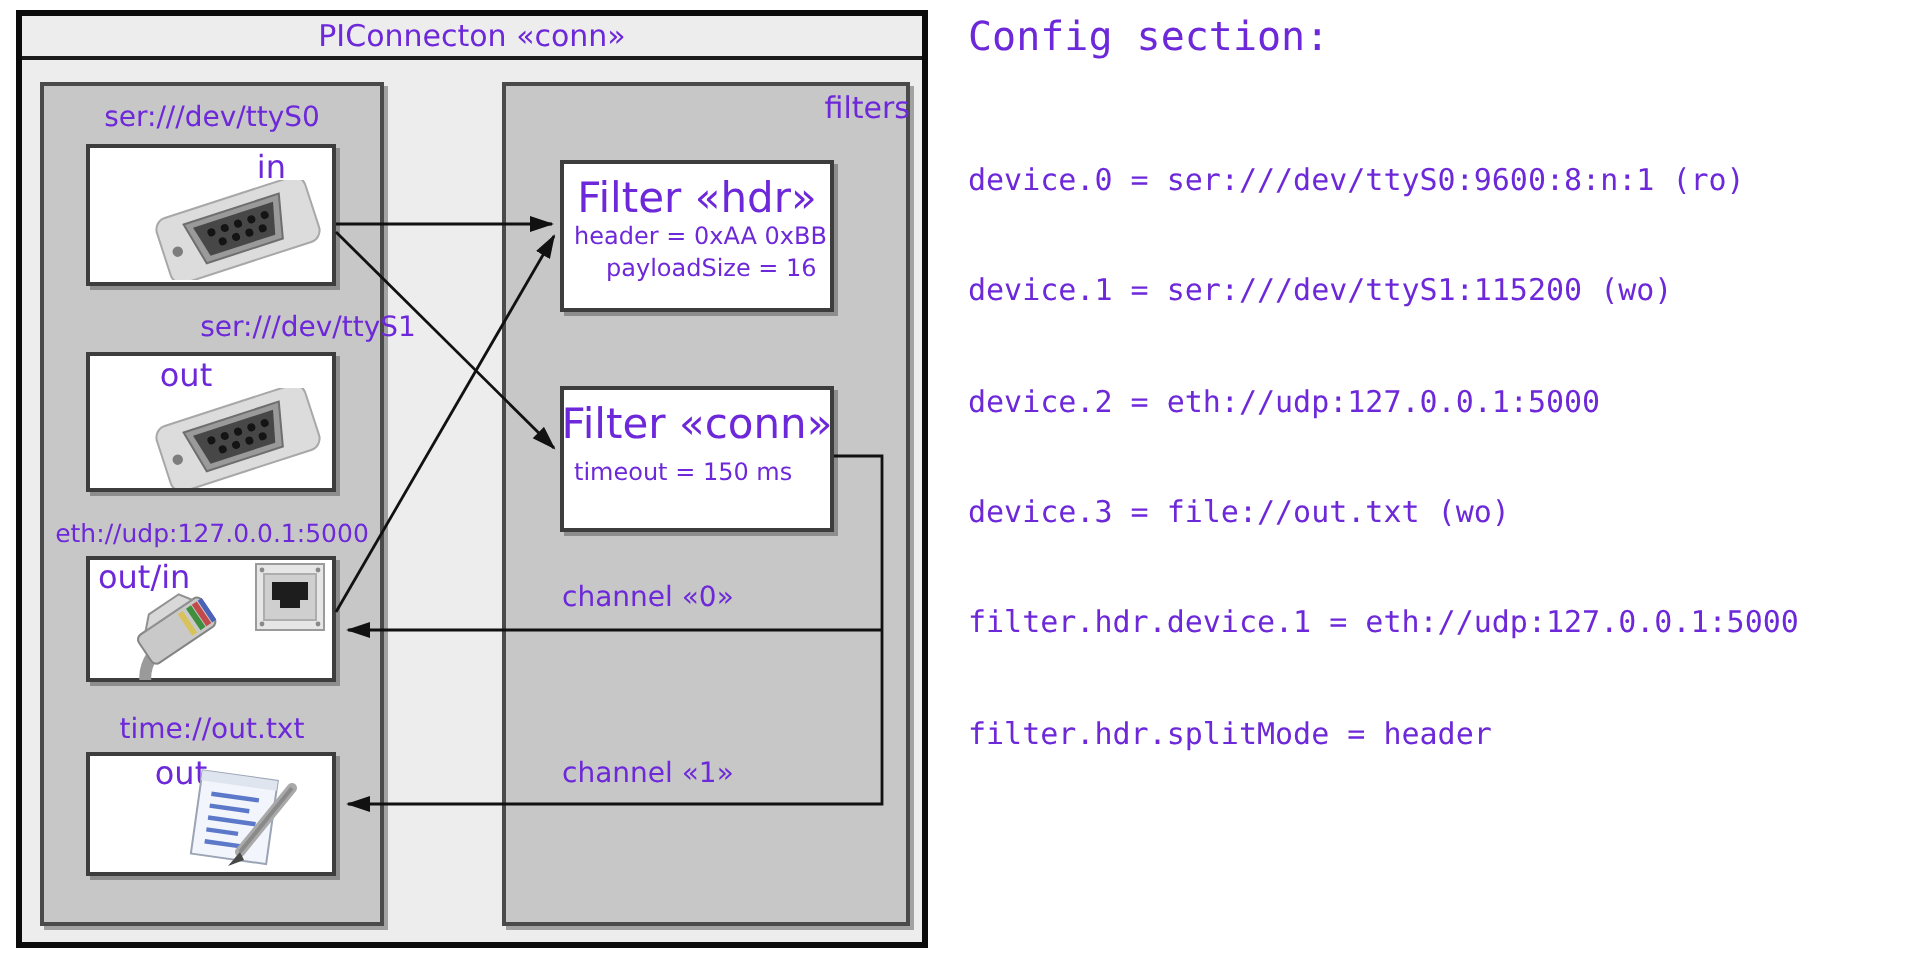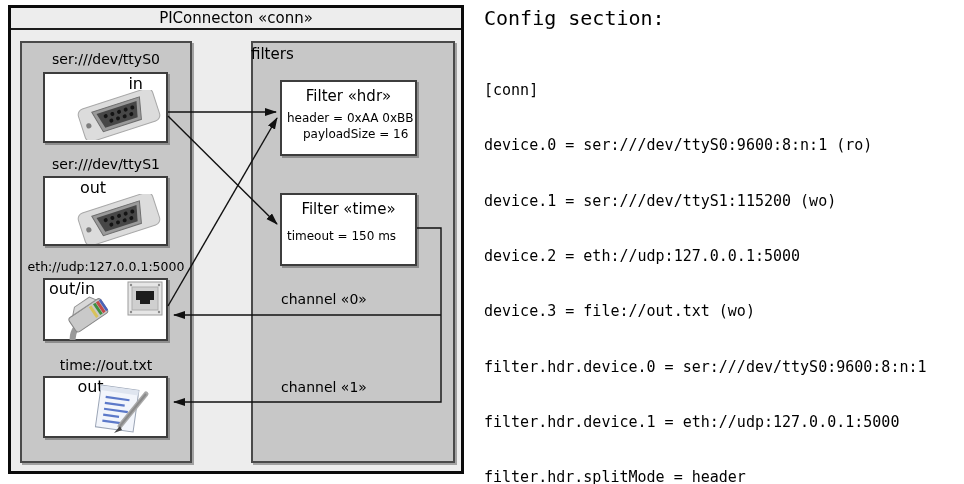--- a/index.html
+++ b/index.html
@@ -1,38 +1,38 @@
 <!DOCTYPE html>
 <html><head>
 <meta charset="utf-8">
 <style>
   html,body{margin:0;padding:0;background:#fff;}
   .stage{position:relative;width:964px;height:484px;background:#ffffff;overflow:hidden;
-         font-family:"DejaVu Sans",sans-serif;color:#000000;}
+         font-family:"DejaVu Sans",sans-serif;color:#6d28d9;}
   .abs{position:absolute;}
   
   .outer-box{left:8px;top:5px;width:456px;height:469px;border:3px solid #0b0b0b;
              background:#ededed;box-sizing:border-box;}
   .title-bar{left:11px;top:8px;width:450px;height:20px;line-height:20px;text-align:center;
              font-size:15px;border-bottom:2px solid #1c1c1c;}
   
   .group{background:#c7c7c7;border:2px solid #4a4a4a;box-sizing:border-box;
          box-shadow:2px 2px 0 rgba(70,70,70,.45);}
   .devices-group{left:20px;top:41px;width:172px;height:422px;}
   .filters-group{left:251px;top:41px;width:204px;height:422px;}
-  .filters-title{left:251px;top:45px;width:204px;text-align:left;font-size:15px;}
+  .filters-title{left:251px;top:45px;width:204px;text-align:right;font-size:15px;}
   
   .dev-label{left:20px;width:172px;text-align:center;font-size:14px;}
   .white-box{left:43px;width:125px;background:#fff;border:2px solid #3d3d3d;box-sizing:border-box;
              box-shadow:2px 2px 0 rgba(70,70,70,.45);}
   .port{font-size:16px;line-height:18px;}
   
   .filter-box{left:280px;width:137px;background:#fff;border:2px solid #3d3d3d;box-sizing:border-box;
               box-shadow:2px 2px 0 rgba(70,70,70,.45);}
-  .filter-title{left:280px;width:137px;text-align:center;font-size:15px;}
+  .filter-title{left:280px;width:137px;text-align:center;font-size:21px;}
   .filter-prop{left:287px;font-size:12px;line-height:16px;}
   .chan-label{left:281px;width:140px;font-size:14px;}
   
   .wires{left:0;top:0;width:964px;height:484px;pointer-events:none;}
   
   .cfg-head{left:484px;top:8px;font-family:"DejaVu Sans Mono",monospace;font-size:20px;line-height:20px;}
   .cfg-lines{left:484px;top:44px;font-family:"DejaVu Sans Mono",monospace;font-size:15px;
              line-height:18.45px;white-space:pre;}
 </style>
 </head>
@@ -61,21 +61,21 @@
         <circle cx="53" cy="22" r="2" fill="#141414"></circle>
       <circle cx="60" cy="22" r="2" fill="#141414"></circle>
       <circle cx="36" cy="28" r="2" fill="#141414"></circle>
         <circle cx="43" cy="28" r="2" fill="#141414"></circle>
       <circle cx="50" cy="28" r="2" fill="#141414"></circle>
         <circle cx="57" cy="28" r="2" fill="#141414"></circle>
       <circle cx="13" cy="26" r="2.6" fill="#7d7d7d"></circle>
     </g>
   </svg>
 
-  <div class="abs dev-label" style="top:156px;">ser:///dev/ttyS1</div>
+  <div class="abs dev-label" style="top:156px;padding-left:48px;">ser:///dev/ttyS1</div>
   <div class="abs white-box" style="top:176px;height:70px;"></div>
   <div class="abs port" style="left:43px;top:179px;width:100px;text-align:center;">out</div>
   <svg class="abs" style="left:74px;top:194px;" width="90" height="50" viewBox="0 0 90 50">
     <g transform="rotate(-18 45 25)">
       <rect x="6" y="8" width="78" height="34" rx="6" fill="#dcdcdc" stroke="#a8a8a8"></rect>
       <path d="M20,14 L70,14 L65,36 L25,36 Z" fill="#9a9a9a" stroke="#6e6e6e"></path>
       <path d="M24,17 L66,17 L62,33 L28,33 Z" fill="#474747"></path>
       <circle cx="32" cy="22" r="2" fill="#141414"></circle>
         <circle cx="39" cy="22" r="2" fill="#141414"></circle>
       <circle cx="46" cy="22" r="2" fill="#141414"></circle>
@@ -130,21 +130,21 @@
     <line x1="30" y1="42" x2="56" y2="10" stroke="#8a8a8a" stroke-width="2"></line>
     <path d="M30,42 L24,49 L32,46 Z" fill="#474747"></path>
   </svg>
 
   <div class="abs filter-box" style="top:80px;height:76px;"></div>
   <div class="abs filter-title" style="top:87px;">Filter «hdr»</div>
   <div class="abs filter-prop" style="top:110px;">header = 0xAA 0xBB</div>
   <div class="abs filter-prop" style="top:126px;margin-left:16px;">payloadSize = 16</div>
 
   <div class="abs filter-box" style="top:193px;height:73px;"></div>
-  <div class="abs filter-title" style="top:200px;">Filter «time»</div>
+  <div class="abs filter-title" style="top:200px;">Filter «conn»</div>
   <div class="abs filter-prop" style="top:228px;">timeout = 150 ms</div>
 
   <div class="abs chan-label" style="top:291px;">channel «0»</div>
   <div class="abs chan-label" style="top:379px;">channel «1»</div>
 
   <svg class="abs wires" viewBox="0 0 964 484">
     <defs>
       <marker id="arr" markerUnits="userSpaceOnUse" markerWidth="14" markerHeight="10" refX="11" refY="4" orient="auto">
         <path d="M0,0 L12,4 L0,8 Z" fill="#111"></path>
       </marker>
@@ -153,26 +153,24 @@
       <line x1="168" y1="112" x2="276" y2="112" marker-end="url(#arr)"></line>
       <line x1="168" y1="116" x2="277" y2="224" marker-end="url(#arr)"></line>
       <line x1="168" y1="306" x2="277" y2="118" marker-end="url(#arr)"></line>
       <path d="M417,228 H441 V402 H174" marker-end="url(#arr)"></path>
       <path d="M441,315 H174" marker-end="url(#arr)"></path>
     </g>
   </svg>
 
   <div class="abs cfg-head">Config section:</div>
   <div class="abs cfg-lines">
-    <div>[conn]</div>
     <div>device.0 = ser:///dev/ttyS0:9600:8:n:1 (ro)</div>
     <div>device.1 = ser:///dev/ttyS1:115200 (wo)</div>
     <div>device.2 = eth://udp:127.0.0.1:5000</div>
     <div>device.3 = file://out.txt (wo)</div>
-    <div>filter.hdr.device.0 = ser:///dev/ttyS0:9600:8:n:1</div>
     <div>filter.hdr.device.1 = eth://udp:127.0.0.1:5000</div>
     <div>filter.hdr.splitMode = header</div>
     
     
     
     
     
     
     
     

